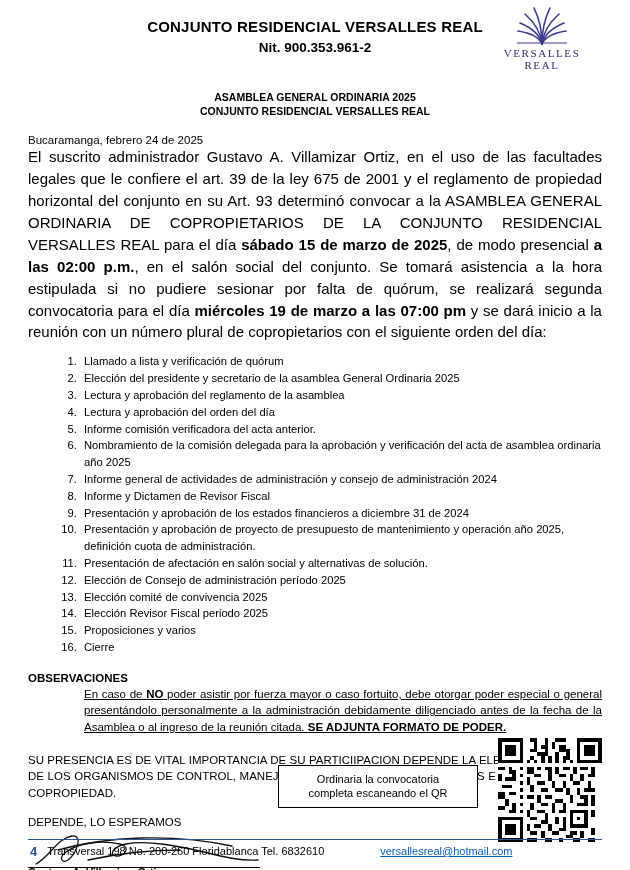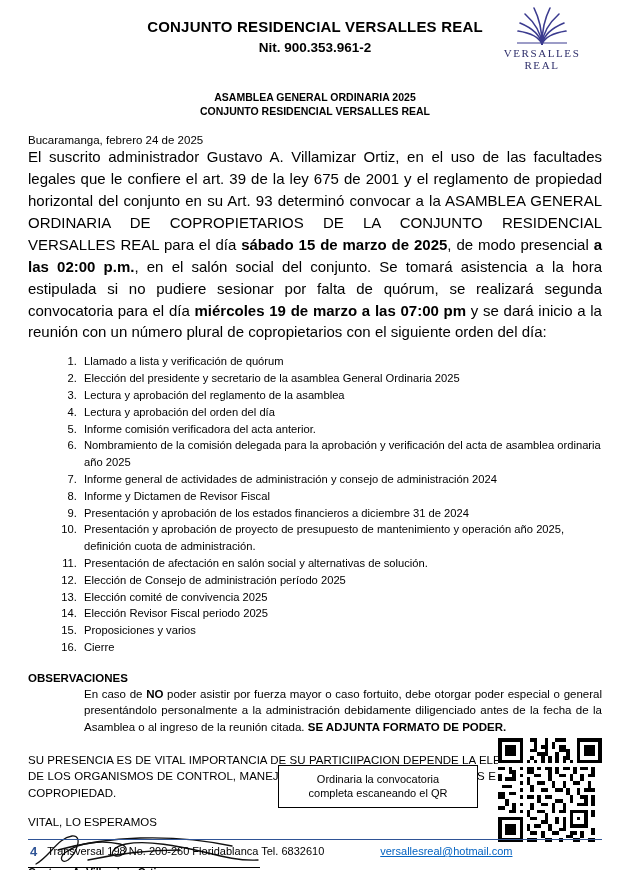--- a/index.html
+++ b/index.html
@@ -106,20 +106,21 @@
     margin-top: 16px;
     font-size: 11.5px;
     font-weight: bold;
   }
   .obs-body {
     margin-top: 2px;
     margin-left: 56px;
     font-size: 11.5px;
     line-height: 1.45;
     text-align: justify;
+    text-decoration: underline;
   }
   .obs-body b { font-weight: bold; }
 
   
   .closing {
     margin-top: 16px;
     font-size: 11.5px;
     line-height: 1.45;
     text-align: justify;
   }
@@ -259,21 +260,21 @@
     <li>Elección comité de convivencia 2025</li>
     <li>Elección Revisor Fiscal periodo 2025</li>
     <li>Proposiciones y varios</li>
     <li>Cierre</li>
   </ol>
 
   <div class="obs-head">OBSERVACIONES</div>
   <div class="obs-body"><span>En caso de </span><b>NO</b><span> poder asistir por fuerza mayor o caso fortuito, debe otorgar poder especial o general presentándolo personalmente a la administración debidamente diligenciado antes de la fecha de la Asamblea o al ingreso de la reunión citada.   </span><b>SE ADJUNTA FORMATO DE PODER.</b></div>
 
   <div class="closing">SU PRESENCIA ES DE VITAL IMPORTANCIA DE SU PARTICIIPACION DEPENDE LA ELECCION ACERTADA DE LOS ORGANISMOS DE CONTROL, MANEJO Y VIGILANCIA, DE LOS RECURSOS E INTERESES DE LA COPROPIEDAD.</div>
-  <div class="asista">VITAL, LO ESPERAMOS</div>
+  <div class="asista">DEPENDE, LO ESPERAMOS</div>
 
   <div class="sign-area">
     <svg class="sign-svg" width="240" height="44" viewBox="0 0 240 44">
       <g fill="none" stroke="#111" stroke-width="1.3" stroke-linecap="round">
         <path d="M8 34 C22 26 30 8 44 6 C56 5 48 24 40 30 C34 34 30 28 38 22 C52 12 74 10 92 14 C104 17 96 27 88 26 C80 25 86 16 98 14 C120 10 150 16 176 22 C196 27 212 31 230 30"></path>
         <path d="M30 20 C52 14 80 9 112 8 C146 7 176 10 204 16"></path>
         <path d="M60 30 C88 24 120 20 152 20"></path>
       </g>
     </svg>
     <div class="sign-rule"></div>

